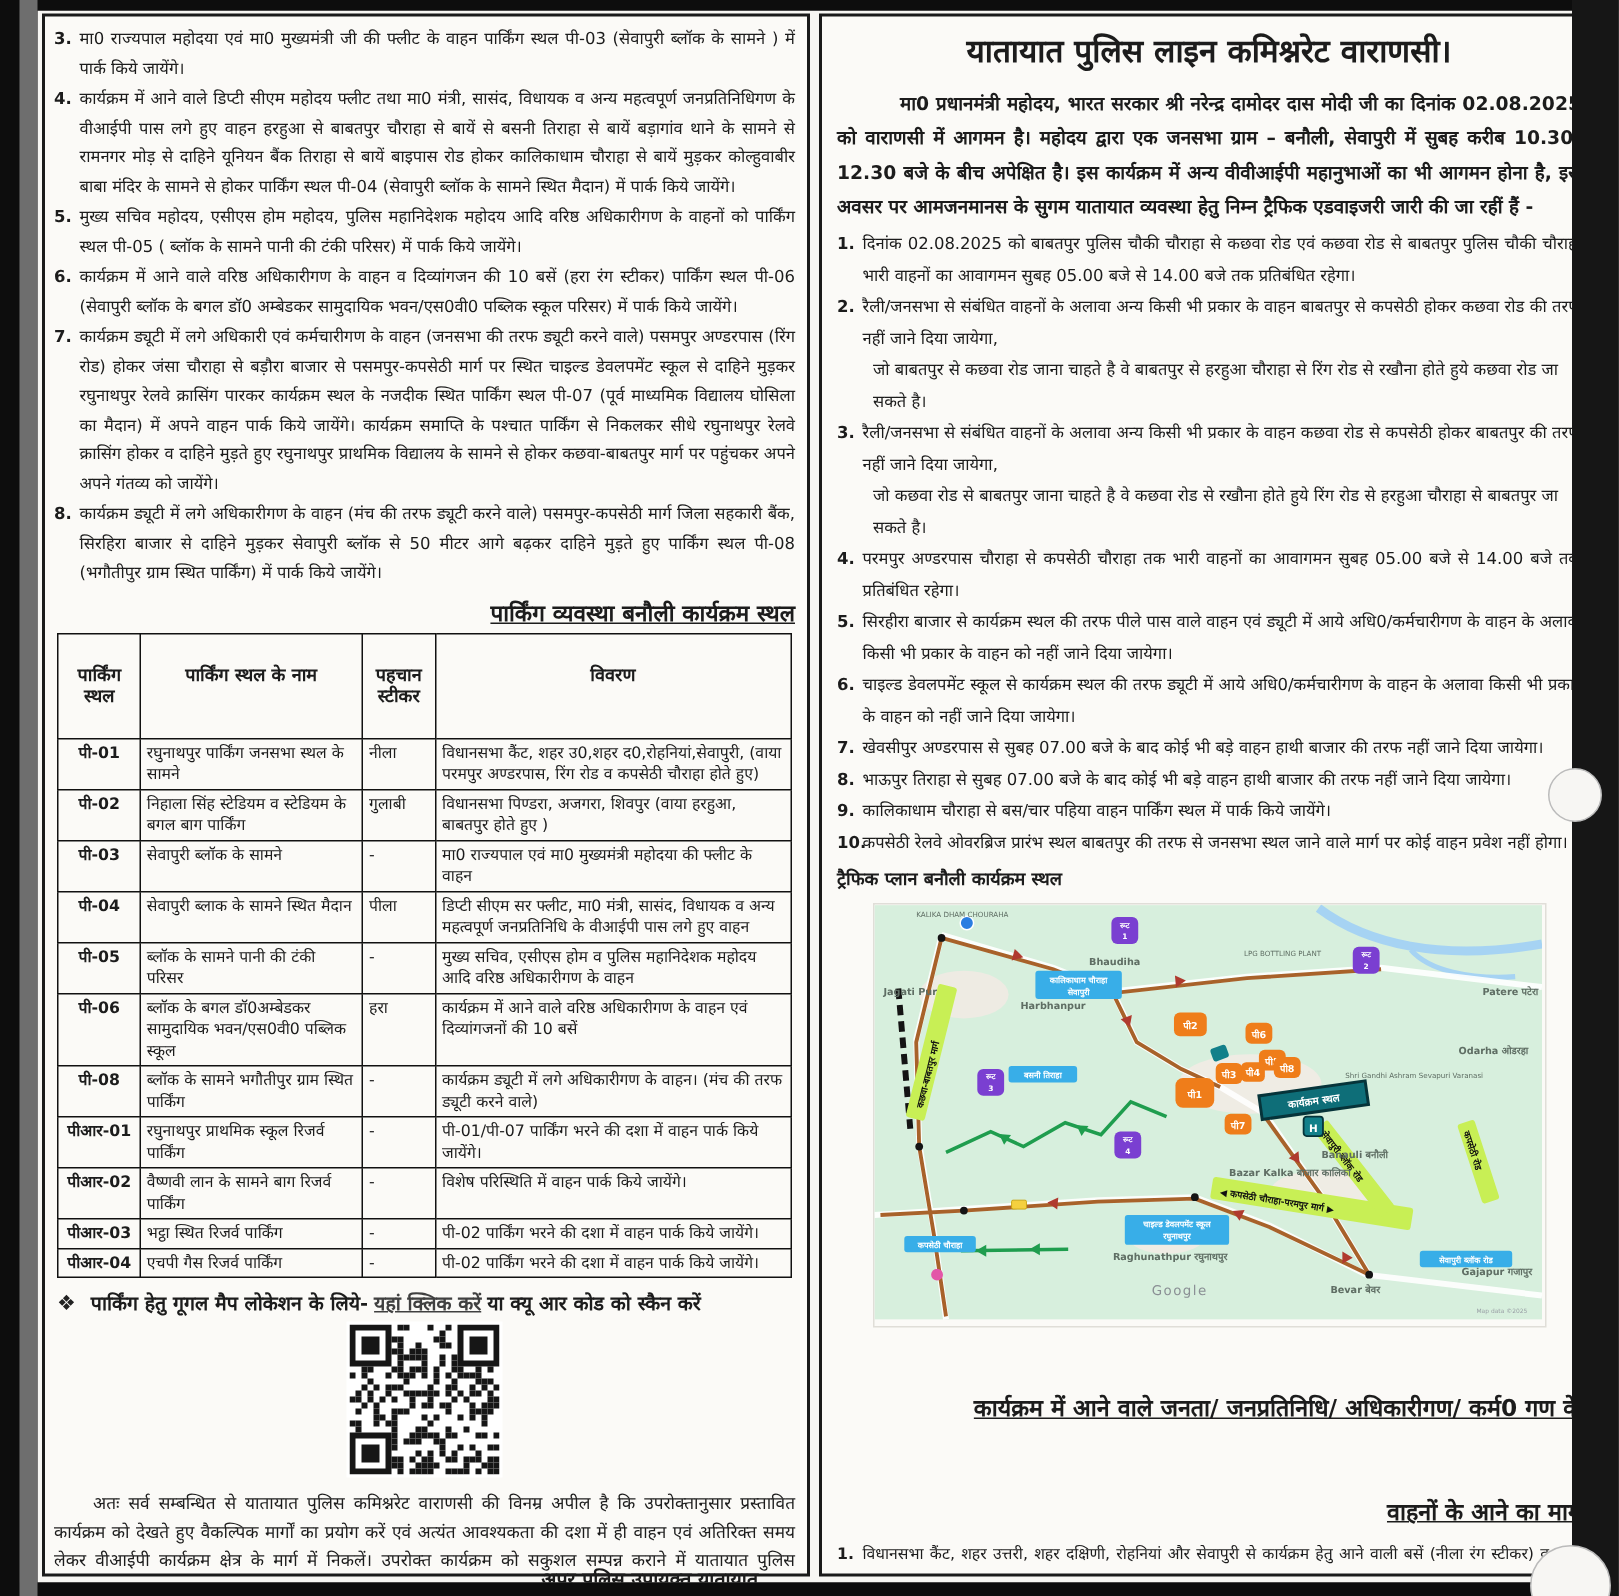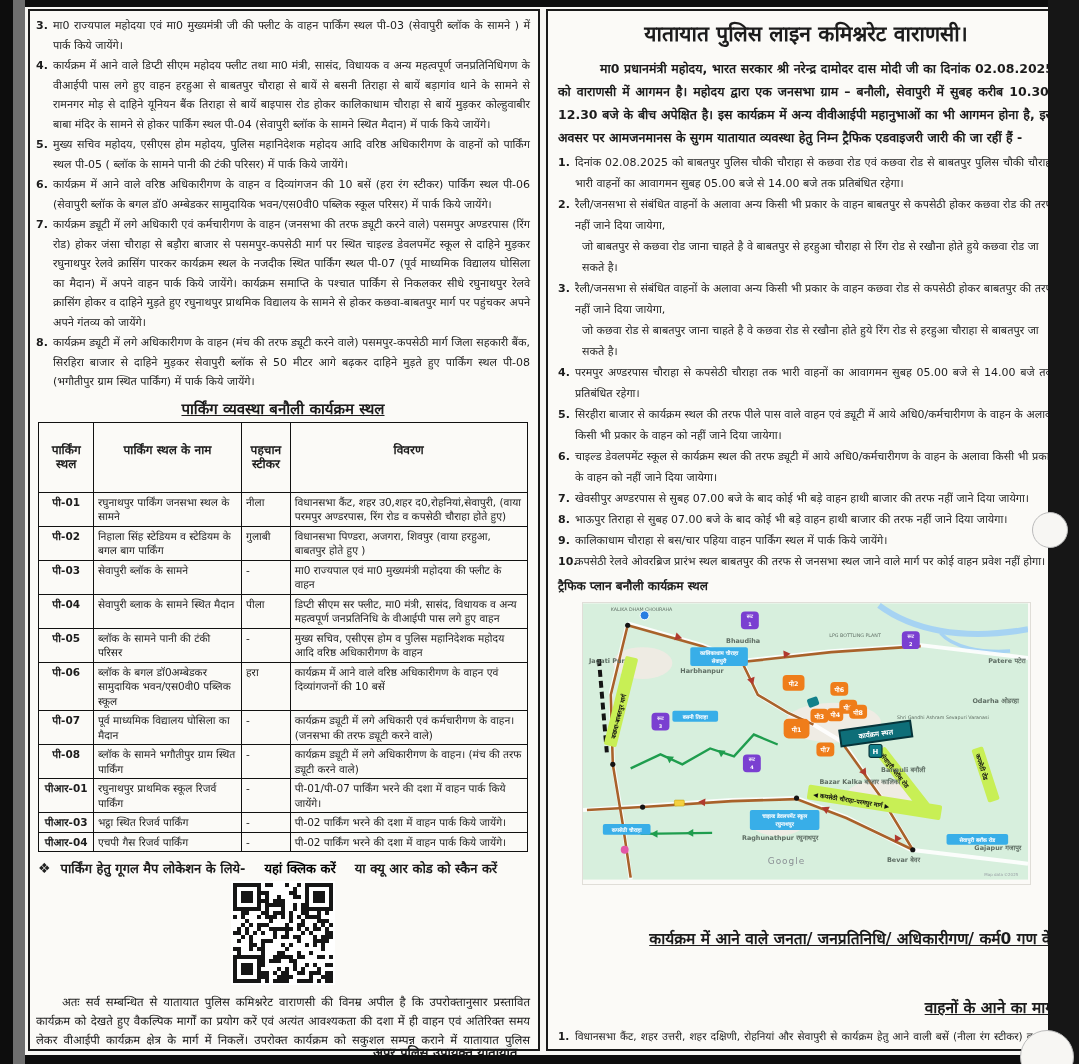--- a/index.html
+++ b/index.html
@@ -22,33 +22,33 @@
   .col-right{left:521px;width:520px;padding:6px 10px 0 10px;}
 
   
   .li{display:flex;text-align:justify;}
   .li .num{flex:none;width:17px;font-weight:700;}
   .li .txt{flex:1;}
   .sub{padding-left:24px;}
 
   
   .col-left .li{font-size:11px;line-height:19.5px;margin-bottom:1px;font-weight:500;}
-  .tbl-title{font-size:15px;font-weight:700;text-align:center;text-decoration:underline;margin:6px 0 4px;}
+  .tbl-title{font-size:15px;font-weight:700;text-align:right;text-decoration:underline;margin:6px 0 4px;}
   table.parking{border-collapse:collapse;width:99%;margin:0 auto;font-size:10.5px;line-height:14.5px;}
   table.parking th,table.parking td{border:1.6px solid #111;padding:2px 4px;vertical-align:top;}
   table.parking th{font-size:12px;padding:20px 2px;text-align:center;}
   td.c{ text-align:center;font-weight:700;white-space:nowrap;}
   td.s{ }
   .qr-line{font-size:13px;font-weight:700;margin:7px 0 2px;display:flex;align-items:baseline;}
   .qr-line .diamond{color:#222;margin:0 10px 0 2px;font-size:14px;}
-  .maplink{color:#000000;cursor:pointer;margin:0 19px;}
+  .maplink{color:#404040;text-decoration:underline;cursor:pointer;margin:0 4px;}
   .qr-wrap{text-align:center;margin:4px 0 2px;}
   .qr{display:inline-block;background:#fff;padding:2px;}
   .appeal{font-size:11.5px;line-height:19px;text-align:justify;text-indent:26px;margin-top:4px;font-weight:500;}
-  .signature{position:absolute;left:348px;top:1036px;font-size:13px;font-weight:800;text-decoration:underline;white-space:nowrap;}
+  .signature{position:absolute;left:336px;top:1036px;font-size:13px;font-weight:800;text-decoration:underline;white-space:nowrap;}
 
   
   .rtitle{font-size:21px;font-weight:700;text-align:center;margin:2px 0 10px;}
   .intro{font-size:12.5px;font-weight:600;line-height:23px;text-align:justify;text-indent:42px;margin-bottom:3px;}
   .col-right .li{font-size:11px;line-height:21px;font-weight:500;}
   .col-right .sub{font-size:11px;line-height:21px;font-weight:500;}
   .map-heading{font-size:12px;font-weight:700;text-align:left;margin:5px 0 8px;}
   .map-box{width:447px;margin:6px auto 10px;border:1px solid #e0ded8;}
   .route-heading{font-size:15.5px;font-weight:700;text-align:right;text-decoration:underline;line-height:30px;margin-top:39px;}
   .route-items{margin-top:4px;}
@@ -138,36 +138,36 @@
               <td class="s">-</td>
               <td>मुख्य सचिव, एसीएस होम व पुलिस महानिदेशक महोदय आदि वरिष्ठ अधिकारीगण के वाहन</td>
             </tr>
         <tr>
               <td class="c">पी-06</td>
               <td>ब्लॉक के बगल डॉ0अम्बेडकर सामुदायिक भवन/एस0वी0 पब्लिक स्कूल</td>
               <td class="s">हरा</td>
               <td>कार्यक्रम में आने वाले वरिष्ठ अधिकारीगण के वाहन एवं दिव्यांगजनों की 10 बसें</td>
             </tr>
         <tr>
-              <td class="c">पी-07</td>
-              <td>पूर्व माध्यमिक विद्यालय घोसिला का मैदान</td>
-              <td class="s">-</td>
-              <td>कार्यक्रम ड्यूटी में लगे अधिकारी एवं कर्मचारीगण के वाहन। (जनसभा की तरफ ड्यूटी करने वाले)</td>
-            </tr>
-        <tr>
               <td class="c">पी-08</td>
               <td>ब्लॉक के सामने भगौतीपुर ग्राम स्थित पार्किंग</td>
               <td class="s">-</td>
               <td>कार्यक्रम ड्यूटी में लगे अधिकारीगण के वाहन। (मंच की तरफ ड्यूटी करने वाले)</td>
             </tr>
         <tr>
               <td class="c">पीआर-01</td>
               <td>रघुनाथपुर प्राथमिक स्कूल रिजर्व पार्किंग</td>
               <td class="s">-</td>
               <td>पी-01/पी-07 पार्किंग भरने की दशा में वाहन पार्क किये जायेंगे।</td>
+            </tr>
+        <tr>
+              <td class="c">पीआर-02</td>
+              <td>वैष्णवी लान के सामने बाग रिजर्व पार्किंग</td>
+              <td class="s">-</td>
+              <td>विशेष परिस्थिति में वाहन पार्क किये जायेंगे।</td>
             </tr>
         <tr>
               <td class="c">पीआर-03</td>
               <td>भट्ठा स्थित रिजर्व पार्किंग</td>
               <td class="s">-</td>
               <td>पी-02 पार्किंग भरने की दशा में वाहन पार्क किये जायेंगे।</td>
             </tr>
         <tr>
               <td class="c">पीआर-04</td>
               <td>एचपी गैस रिजर्व पार्किंग</td>

